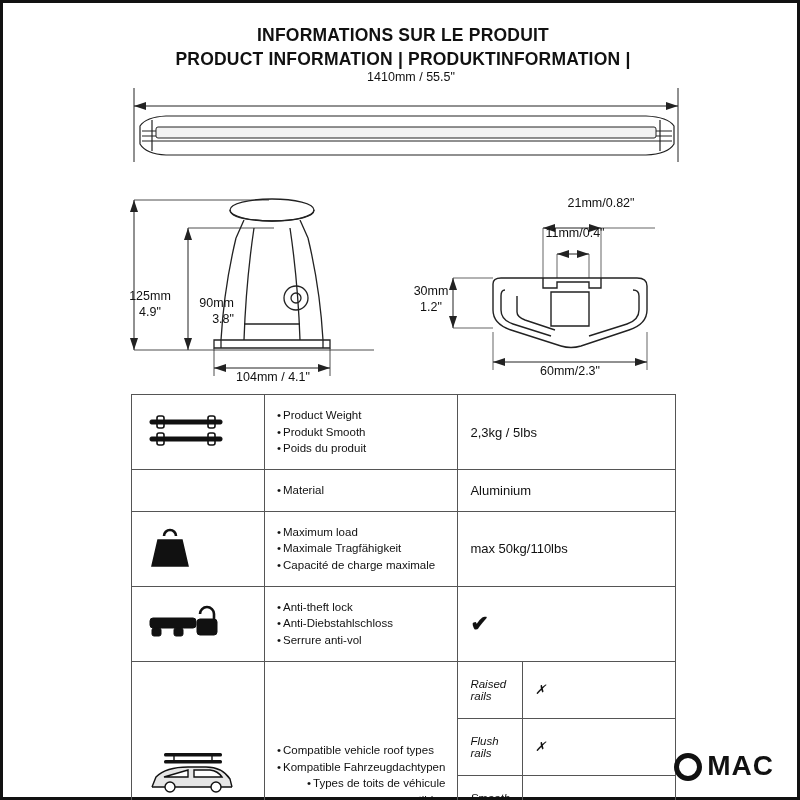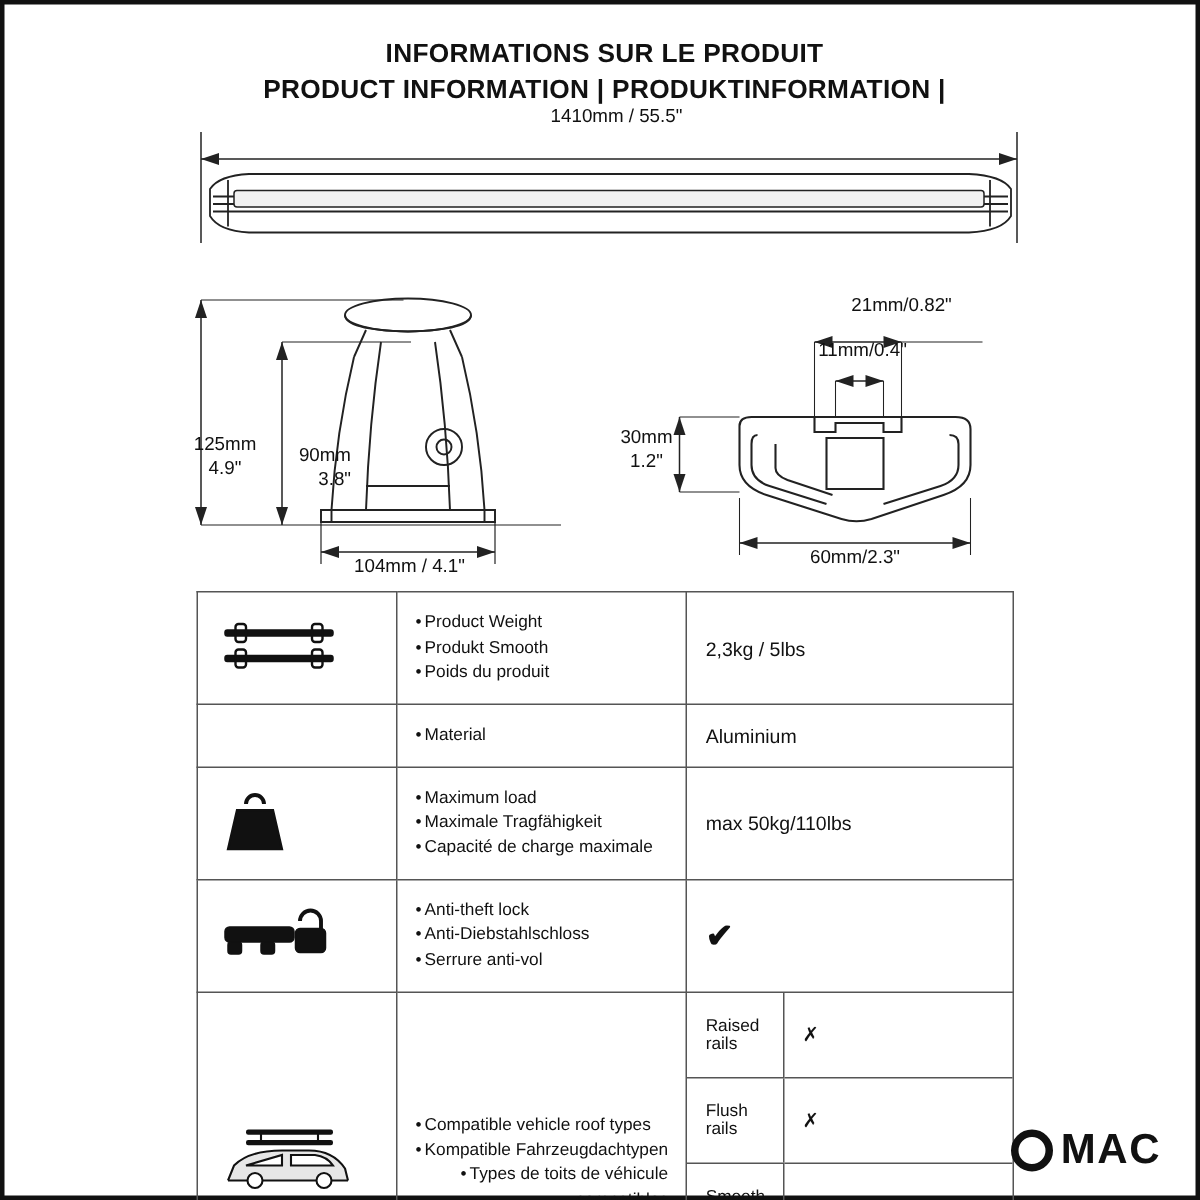--- a/index.html
+++ b/index.html
@@ -90,20 +90,21 @@
   .wrapli { white-space: normal !important; text-align: right; }
 
   .roof-desc {
     font-size: 11.5px;
     line-height: 1.45;
     padding: 4px 4px 4px 8px;
     width: 142px;
   }
   .roof-sub td {
     height: 32px;
+    font-style: italic;
   }
   .roof-name { padding-left: 10px; font-size: 11.5px; }
   .roof-mark { padding-left: 12px; font-size: 13px; width: 190px; }
   .tick { font-size: 14px; }
 
   .bigtick {
     font-size: 22px;
     font-weight: bold;
     line-height: 1;
     padding-left: 12px;

